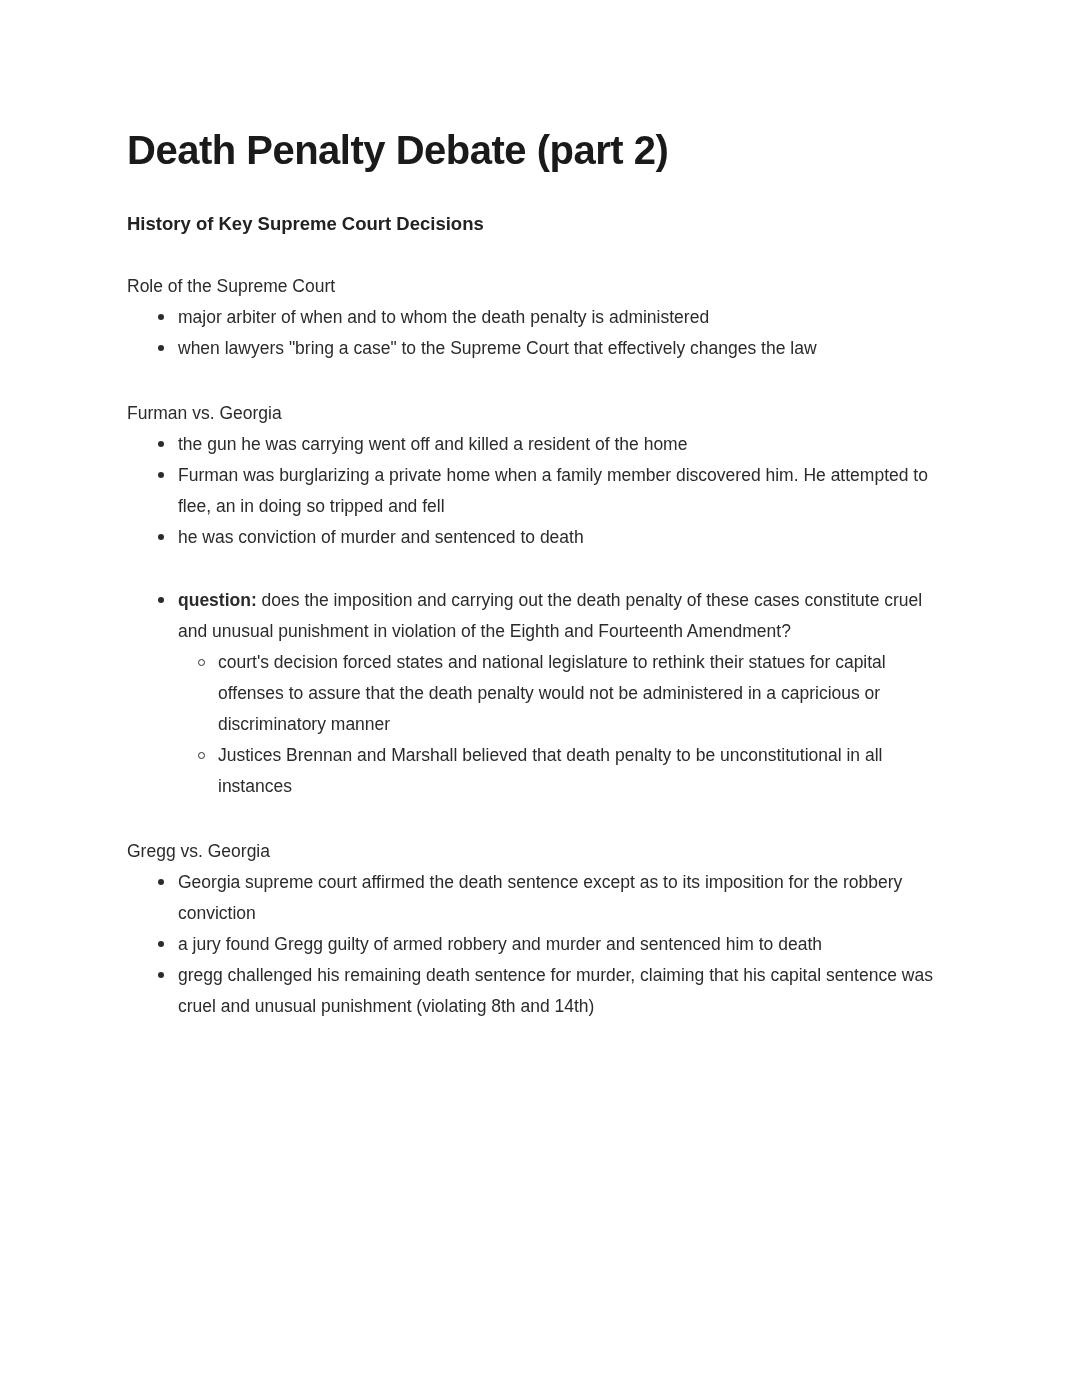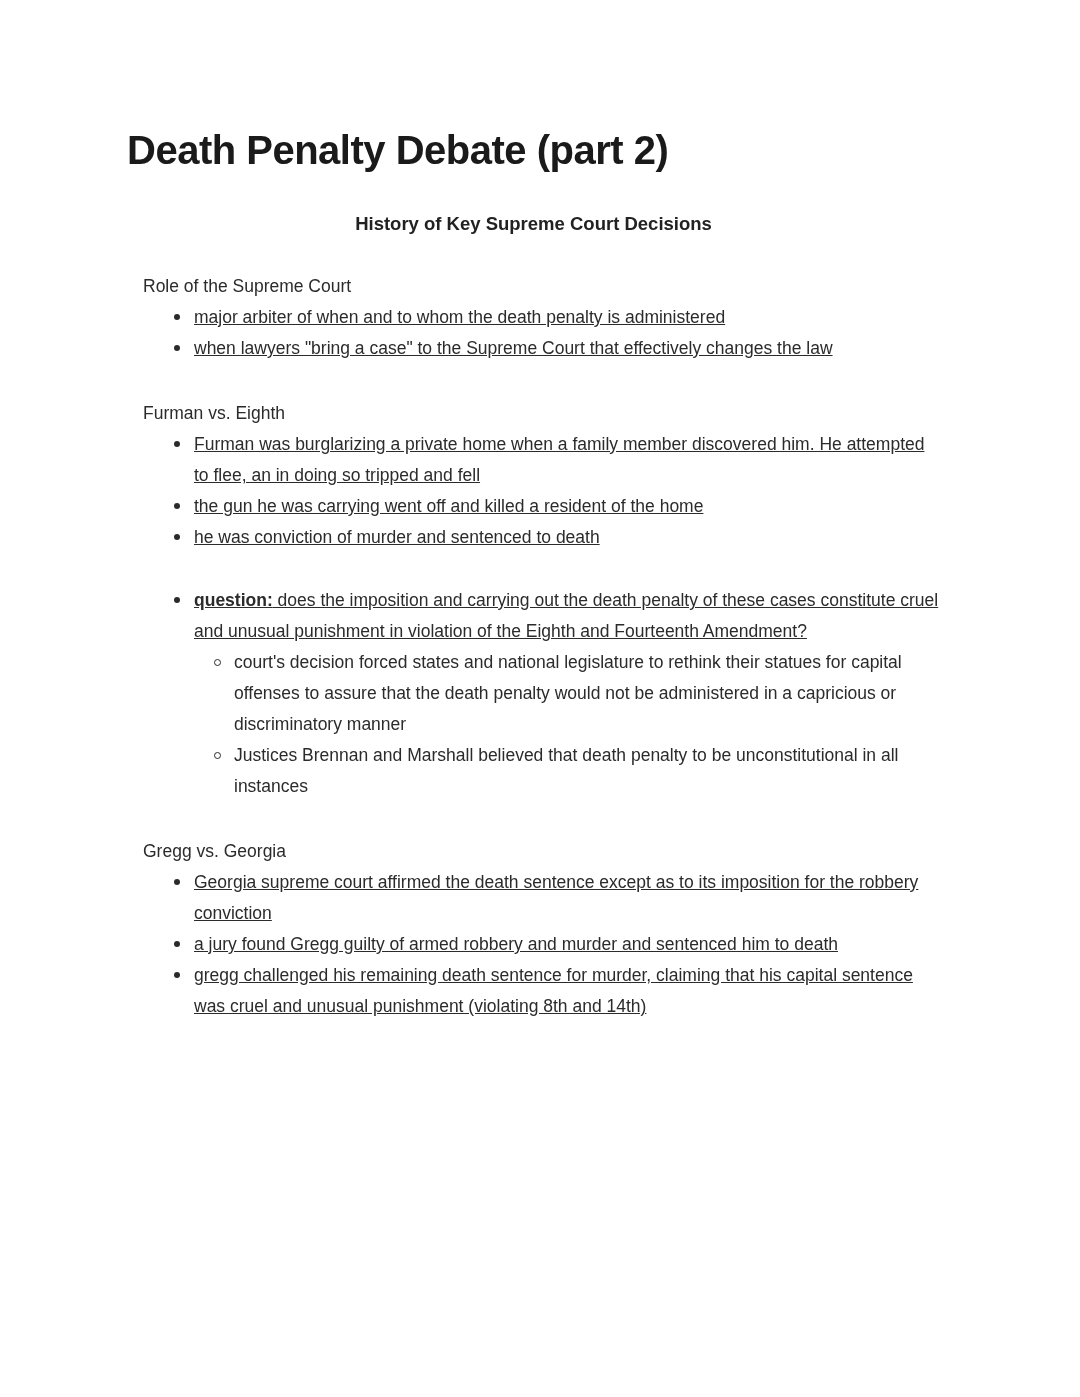--- a/index.html
+++ b/index.html
@@ -23,37 +23,36 @@
     line-height: 50px;
     color: #1a1a1a;
     letter-spacing: -0.5px;
   }
   .subtitle {
     margin-top: 36px;
     font-size: 18.5px;
     font-weight: 700;
     line-height: 26px;
     color: #222222;
-    text-align: center;
   }
-  .section { margin-top: 34px; margin-left: 16px; }
+  .section { margin-top: 34px; }
   .heading {
     font-size: 17.5px;
     font-weight: 400;
     line-height: 31px;
     color: #2b2b2b;
   }
   ul { list-style: none; margin: 0; padding: 0; }
   li {
     position: relative;
     font-size: 17.5px;
     line-height: 31px;
     color: #2b2b2b;
   }
-  .l1 > li { padding-left: 51px; text-decoration: underline; }
+  .l1 > li { padding-left: 51px; }
   .l1 > li::before {
     content: "";
     position: absolute;
     left: 31px;
     top: 12px;
     width: 6px;
     height: 6px;
     border-radius: 50%;
     background: #2b2b2b;
   }
@@ -83,24 +82,24 @@
 
   <div class="section">
     <p class="heading">Role of the Supreme Court</p>
     <ul class="l1">
       <li>major arbiter of when and to whom the death penalty is administered</li>
       <li>when lawyers "bring a case" to the Supreme Court that effectively changes the law</li>
     </ul>
   </div>
 
   <div class="section">
-    <p class="heading">Furman vs. Eighth</p>
+    <p class="heading">Furman vs. Georgia</p>
     <ul class="l1">
+      <li>the gun he was carrying went off and killed a resident of the home</li>
       <li>Furman was burglarizing a private home when a family member discovered him. He attempted to flee, an in doing so tripped and fell</li>
-      <li>the gun he was carrying went off and killed a resident of the home</li>
       <li>he was conviction of murder and sentenced to death</li>
       <li class="gap-above"><span class="bold">question:</span><span> does the imposition and carrying out the death penalty of these cases constitute cruel and unusual punishment in violation of the Eighth and Fourteenth Amendment?</span></li>
     </ul>
     <ul class="l2">
       <li>court's decision forced states and national legislature to rethink their statues for capital offenses to assure that the death penalty would not be administered in a capricious or discriminatory manner</li>
       <li>Justices Brennan and Marshall believed that death penalty to be unconstitutional in all instances</li>
     </ul>
   </div>
 
   <div class="section">

